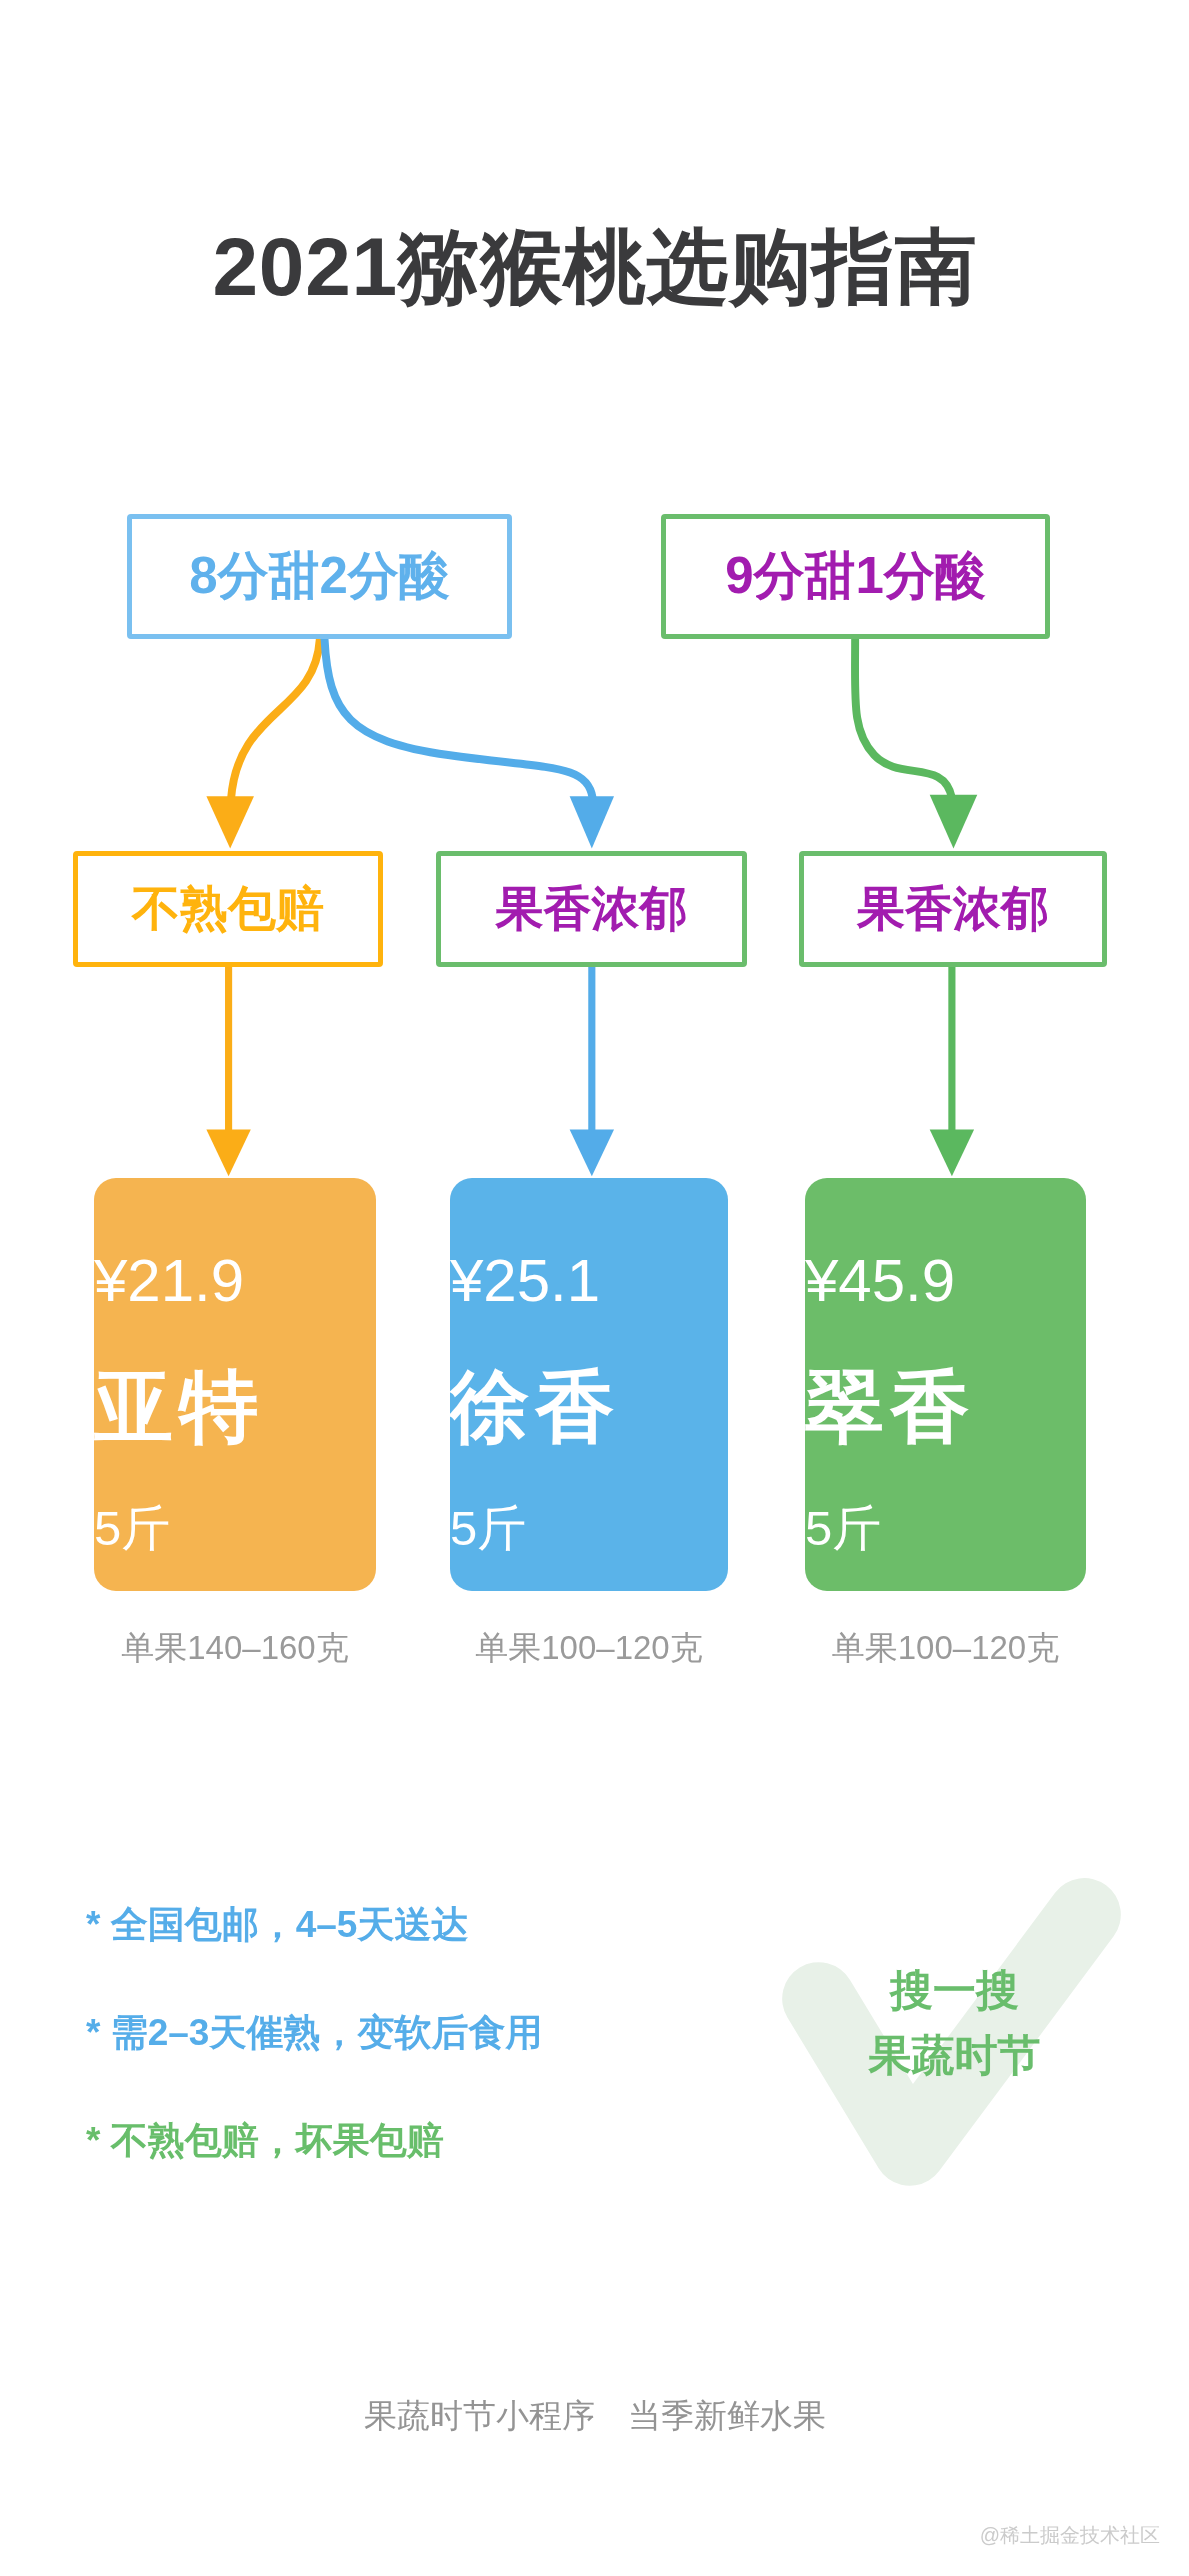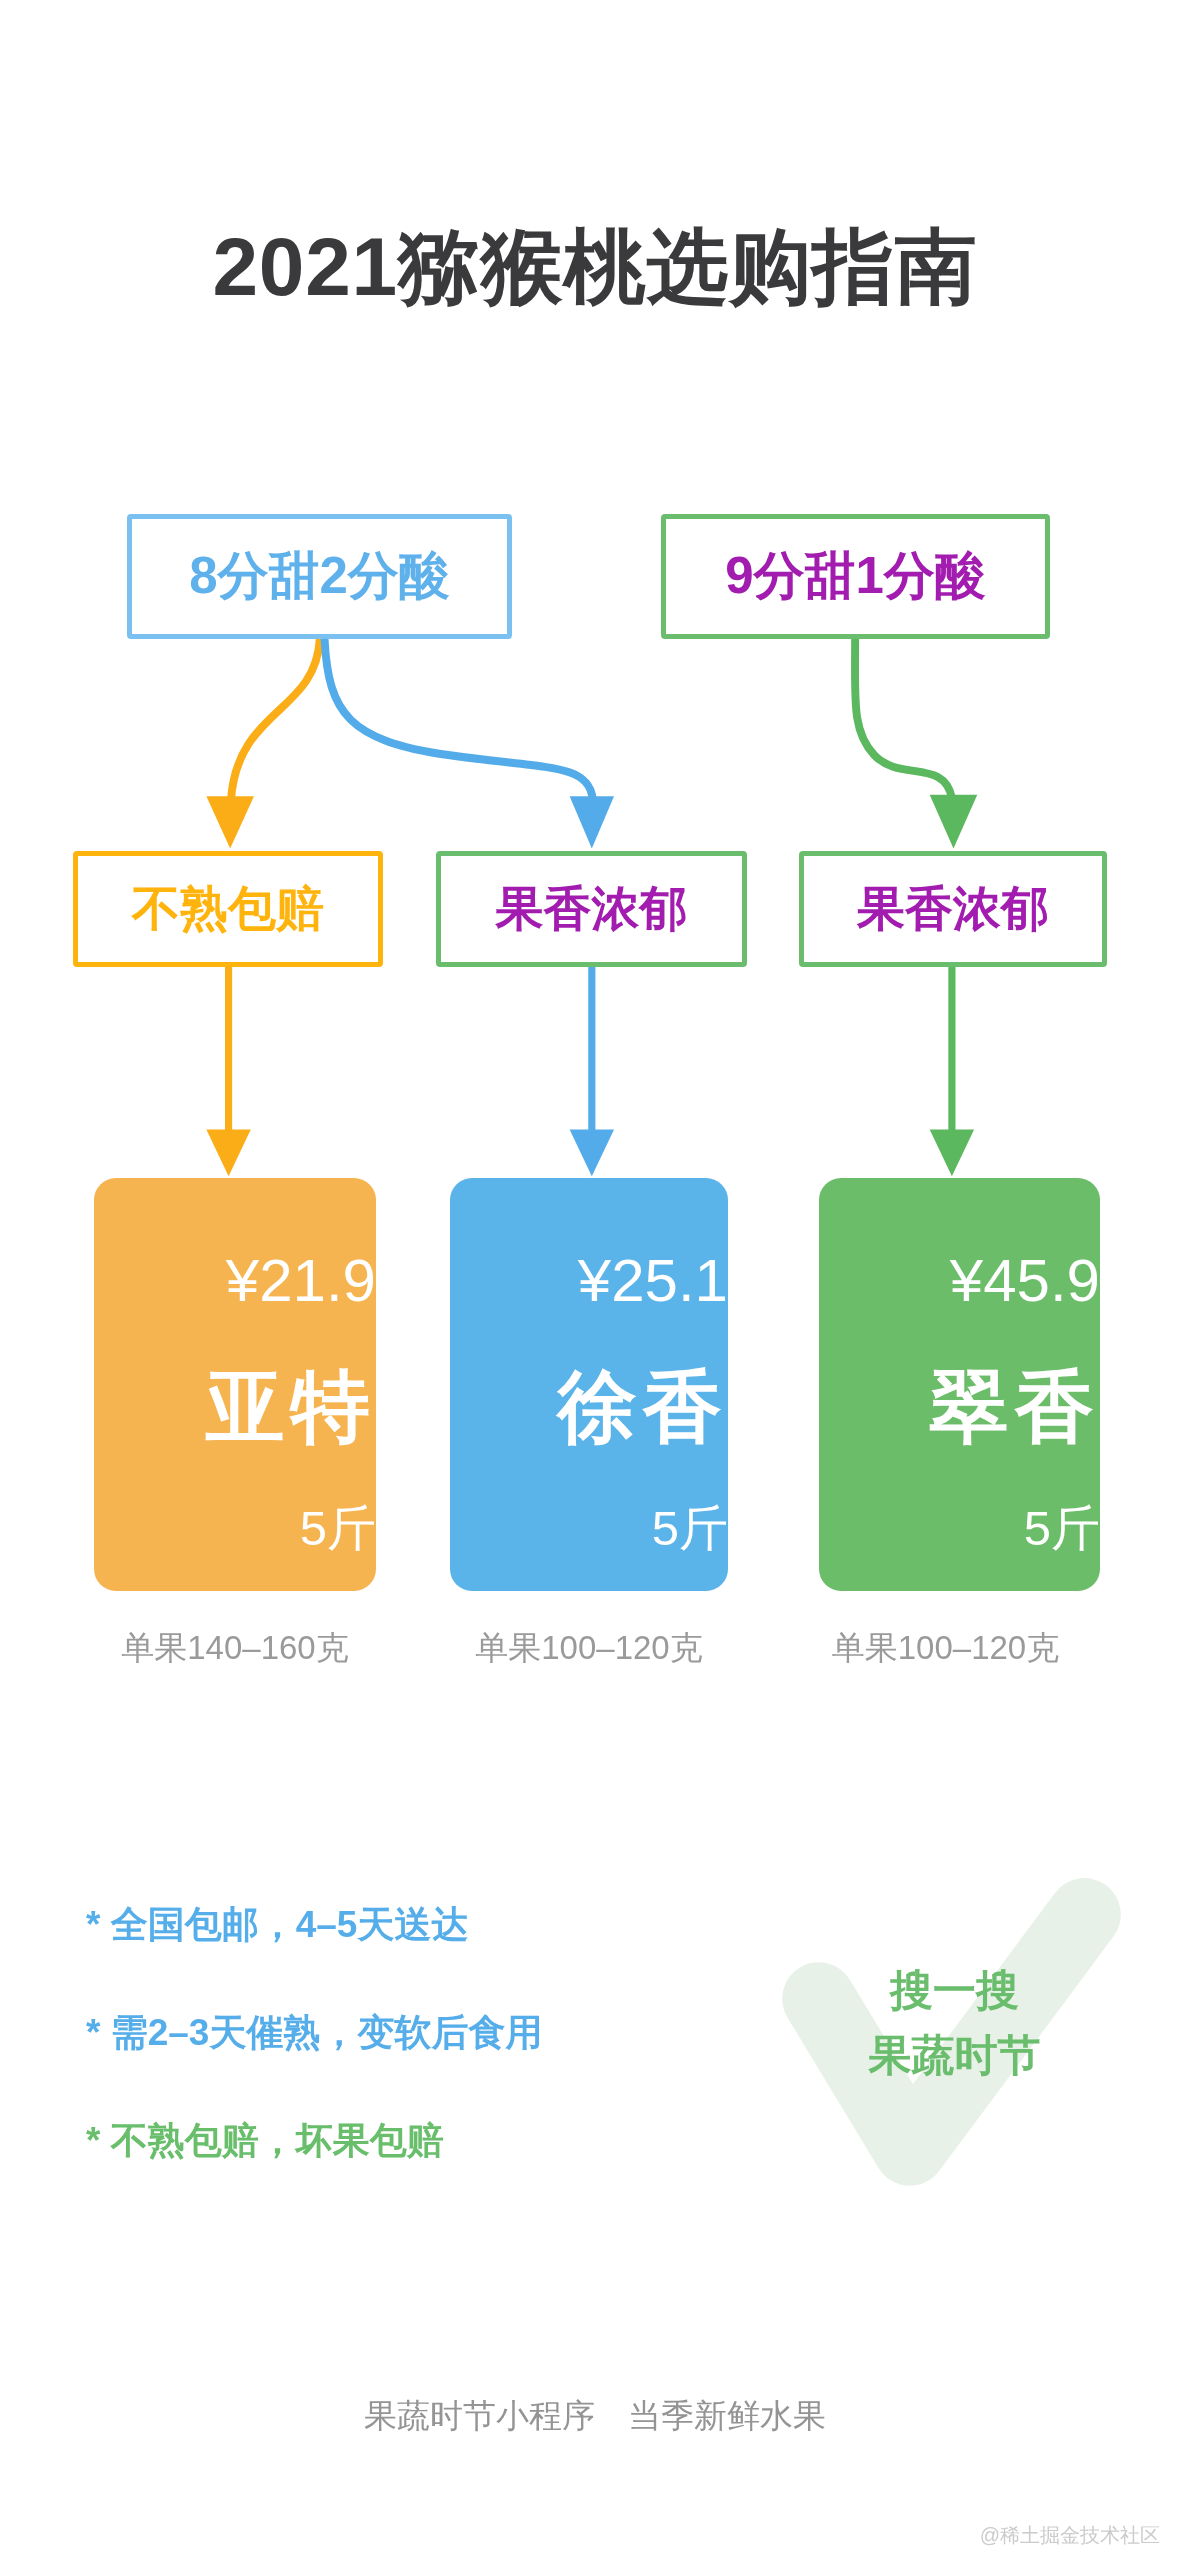--- a/index.html
+++ b/index.html
@@ -38,25 +38,25 @@
 
   #taste-1 { left: 127px;  width: 385px; }
   #taste-2 { left: 661px;  width: 389px; }
   #feat-1  { left: 73px;   width: 310px; }
   #feat-2  { left: 436px;  width: 311px; }
   #feat-3  { left: 799px; width: 308px; }
 
   .card {
     position: absolute; top: 1178px; height: 413px; z-index: 2;
     border-radius: 22px; color: #ffffff;
-    display: flex; flex-direction: column; align-items: flex-end;
+    display: flex; flex-direction: column; align-items: flex-start;
   }
   #card-1 { left: 94px;  width: 282px; background: #f5b450; }
   #card-2 { left: 450px;  width: 278px; background: #5ab3e9; }
-  #card-3 { left: 805px; width: 281px; background: #6cbd69; margin-left: 14px; }
+  #card-3 { left: 805px; width: 281px; background: #6cbd69; }
   .card .price { margin-top: 68px; font-size: 60px; font-weight: 400; }
   .card .name  { margin-top: 40px; font-size: 79px; font-weight: 700; letter-spacing: 6.3px; }
   .card .qty   { margin-top: 35px; font-size: 49px; font-weight: 400; }
 
   .weight {
     position: absolute; top: 1626px; z-index: 2;
     text-align: center; font-size: 33px; color: #9a9a9a;
   }
   #weight-1 { left: 94px;  width: 282px; }
   #weight-2 { left: 450px;  width: 278px; }

